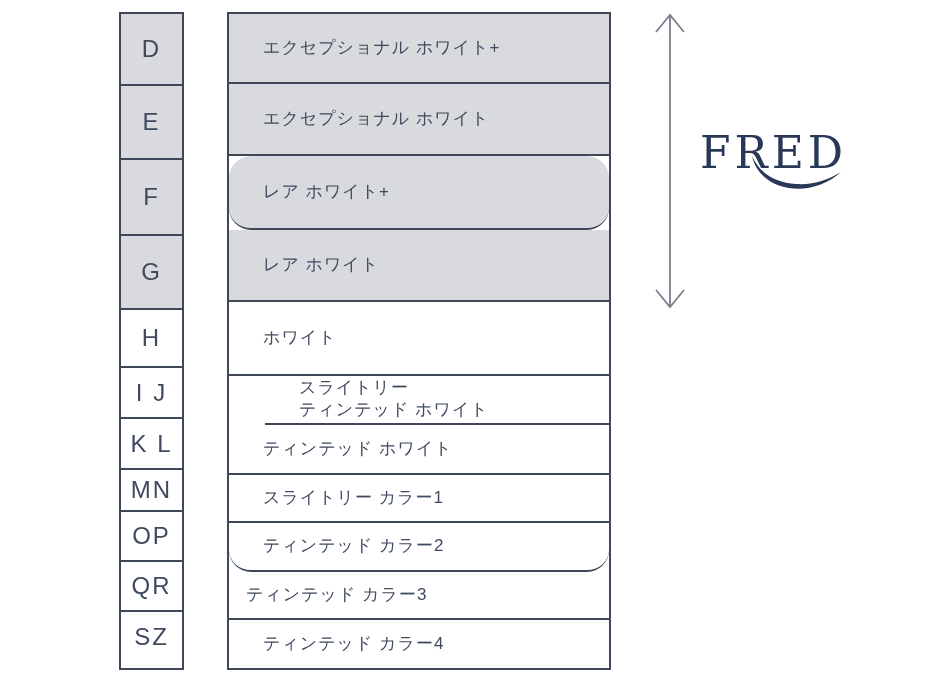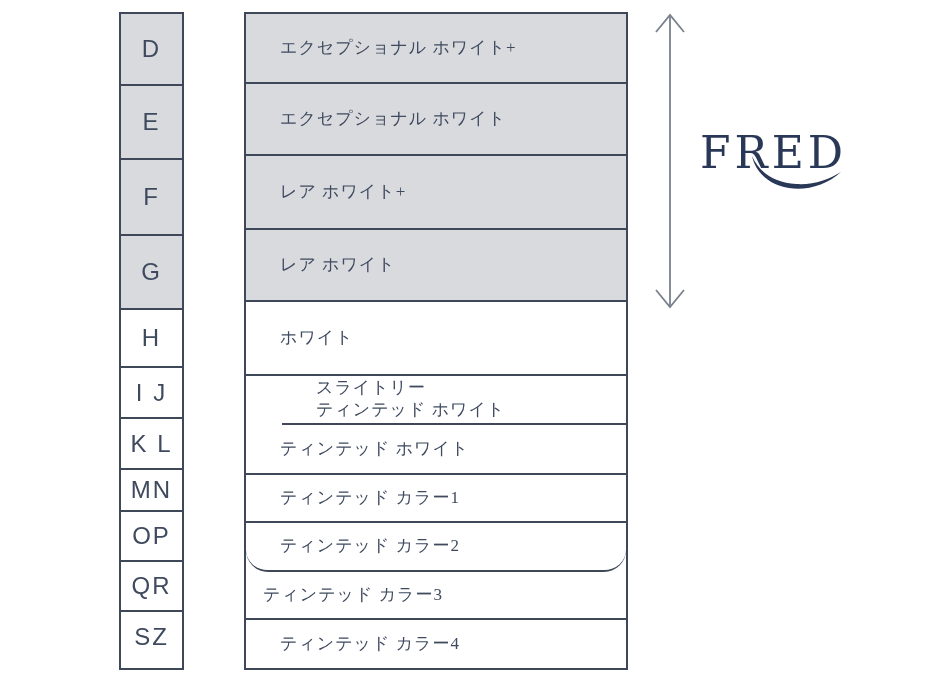--- a/index.html
+++ b/index.html
@@ -19,21 +19,21 @@
   }
   .col{
     position:absolute;
     box-sizing:border-box;
     border:2px solid var(--border);
     background:#ffffff;
     display:flex;
     flex-direction:column;
   }
   .col-grades{ left:119px; top:12px; width:65px; height:658px; }
-  .col-labels{ left:244px; top:12px; width:384px; height:658px;font-family:Liberation Serif, serif; }
+  .col-labels{ left:227px; top:12px; width:384px; height:658px; }
   .cell{
     box-sizing:border-box;
     border-bottom:2px solid var(--border);
     display:flex;
     align-items:center;
     color:var(--text);
     background:#ffffff;
   }
   .cell:last-child{ border-bottom:none; }
   .cell.hl{ background:var(--grayfill); }
@@ -75,27 +75,27 @@
       <div class="cell grade-cell" style="height: 51px;">K L</div>
       <div class="cell grade-cell" style="height: 42px;">MN</div>
       <div class="cell grade-cell" style="height: 50px;">OP</div>
       <div class="cell grade-cell" style="height: 50px;">QR</div>
       <div class="cell grade-cell" style="height: 49px;">SZ</div>
     </div>
 
   <div class="col col-labels" id="labels-col">
       <div class="cell label-cell hl" style="height: 72px;">エクセプショナル ホワイト+</div>
       <div class="cell label-cell hl" style="height: 74px;">エクセプショナル ホワイト</div>
-      <div class="cell label-cell hl" style="height: 76px;">レア ホワイト+</div>
+      <div class="cell label-cell hl" style="height: 76px; border-radius: 22px;">レア ホワイト+</div>
       <div class="cell label-cell hl" style="height: 74px;">レア ホワイト</div>
       <div class="cell label-cell" style="height: 75px;">ホワイト</div>
       <div class="cell label-cell" style="height: 51px; margin-left: 36px;">スライトリー
 ティンテッド ホワイト</div>
       <div class="cell label-cell" style="height: 51px;">ティンテッド ホワイト</div>
-      <div class="cell label-cell" style="height: 49px;">ティンテッド カラー1</div>
+      <div class="cell label-cell" style="height: 49px;">スライトリー カラー1</div>
       <div class="cell label-cell" style="height: 50px; border-radius: 22px;">ティンテッド カラー2</div>
       <div class="cell label-cell" style="height: 50px; padding-left: 17px;">ティンテッド カラー3</div>
       <div class="cell label-cell" style="height: 49px;">ティンテッド カラー4</div>
     </div>
 
   <svg class="range-arrow" width="36" height="306" viewBox="0 0 36 306">
     <line x1="18" y1="8" x2="18" y2="298" stroke="#7a818d" stroke-width="1.8"></line>
     <polyline points="4,24 18,7 32,24" fill="none" stroke="#7a818d" stroke-width="1.8"></polyline>
     <polyline points="4,282 18,299 32,282" fill="none" stroke="#7a818d" stroke-width="1.8"></polyline>
   </svg>

